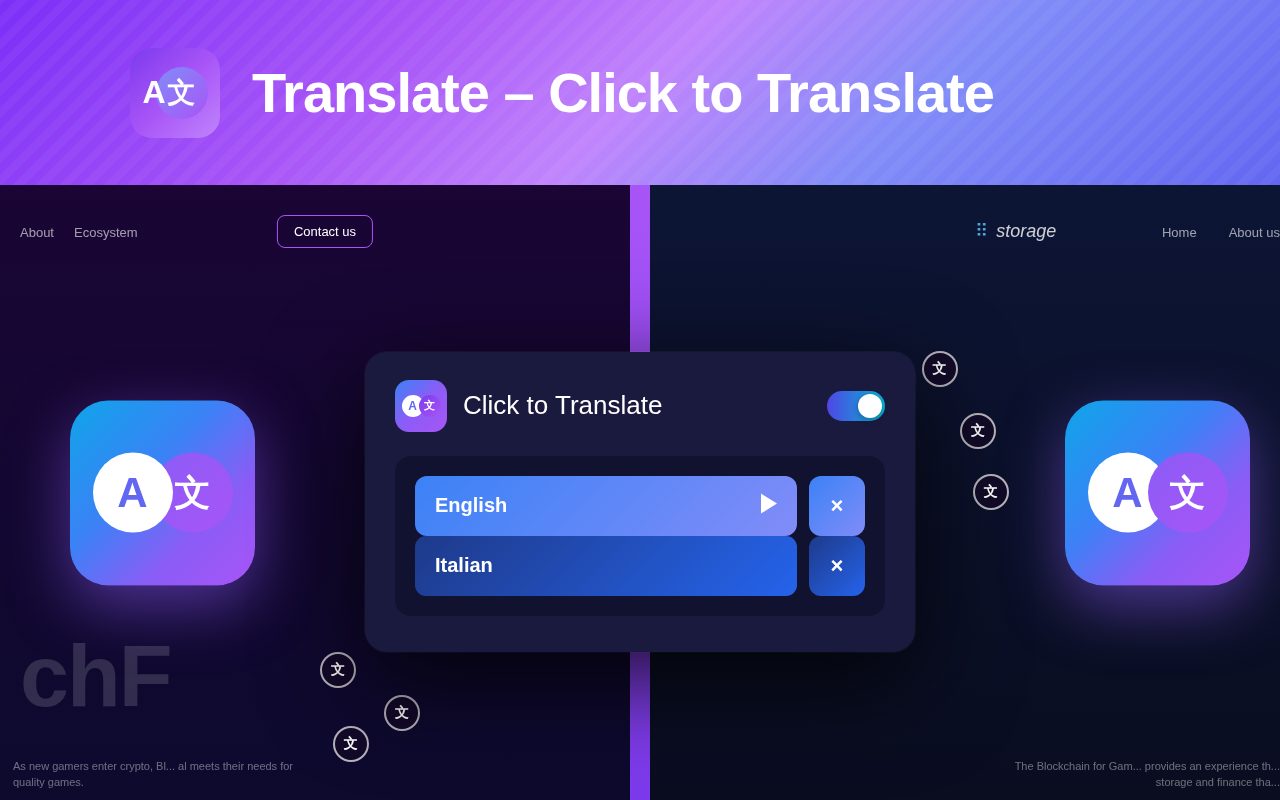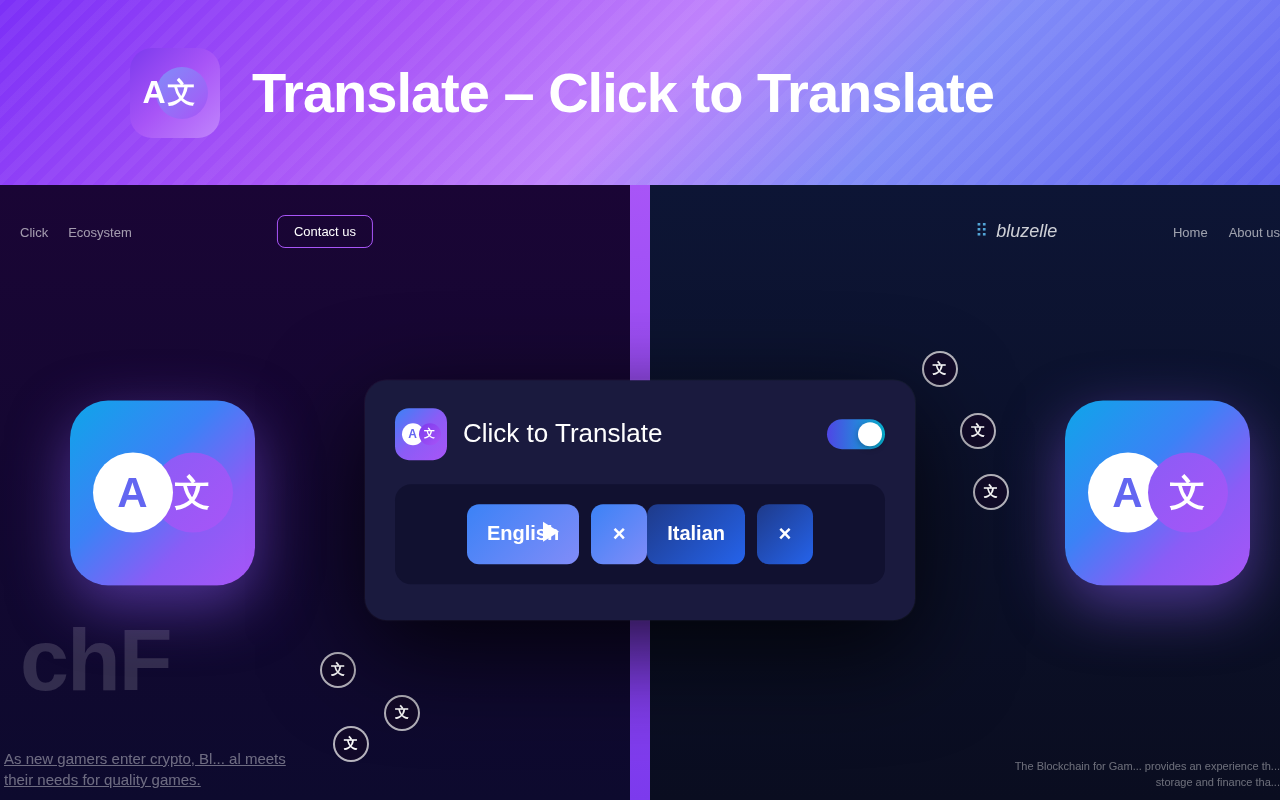--- a/index.html
+++ b/index.html
@@ -154,42 +154,41 @@
       border: 1px solid #a855f7;
       border-radius: 8px;
       padding: 8px 16px;
       color: white;
       font-size: 13px;
     }
 
     
     .left-big-text {
       position: absolute;
-      bottom: 96px;
+      bottom: 80px;
       left: 20px;
       right: 30px;
     }
 
     .left-big-text .main-word {
       font-size: 88px;
       font-weight: 900;
       color: rgba(255,255,255,0.15);
       line-height: 1;
       letter-spacing: -2px;
     }
 
     .left-sub-text {
       position: absolute;
       bottom: 10px;
-      left: 4px;
-      font-size: 15px;
+      left: 13px;
+      font-size: 11px;
       color: rgba(255,255,255,0.4);
       max-width: 300px;
       line-height: 1.4;
-      text-decoration: underline;
     }
 
     
     .left-app-icon {
       position: absolute;
       left: 70px;
       top: 50%;
       transform: translateY(-50%);
       width: 185px;
       height: 185px;
@@ -448,21 +447,21 @@
       background: white;
       box-shadow: 0 2px 6px rgba(0,0,0,0.3);
     }
 
     
     .language-container {
       background: #111130;
       border-radius: 16px;
       padding: 20px;
       display: flex;
-      justify-content: center;
+      flex-direction: column;
     }
 
     .language-row {
       display: flex;
       align-items: center;
       gap: 12px;
     }
 
     .language-btn {
       flex: 1;
@@ -538,43 +537,43 @@
       </div>
     </div>
   </div>
   <h1 class="header-title">Translate – Click to Translate</h1>
 </div>
 
 <div class="main-area">
 
   <div class="bg-left">
     <div class="left-nav">
-      <span>Click</span>
+      <span>About</span>
       <span>Ecosystem</span>
     </div>
     <div class="left-contact-btn">
       <span>Contact us</span>
     </div>
     <div class="left-big-text">
       <div class="main-word">chF</div>
     </div>
     <div class="left-sub-text">As new gamers enter crypto, Bl... al meets their needs for quality games.</div>
 
     <div class="left-app-icon">
       <div class="icon-a-part">A</div>
       <div class="icon-zh-part">文</div>
     </div>
   </div>
 
   <div class="bg-right" style="left:650px;">
     <div class="bluzelle-logo" style="left:50%;transform:translateX(-50%);">
       <span class="bluzelle-dots">⠿</span>
-      <span class="bluzelle-text">bluzelle</span>
-    </div>
-    <div class="right-nav" style="right:20px;top:40px;position:absolute;display:flex;gap:21px;">
+      <span class="bluzelle-text">storage</span>
+    </div>
+    <div class="right-nav" style="right:20px;top:40px;position:absolute;display:flex;gap:32px;">
       <span>Home</span>
       <span>About us</span>
     </div>
     <div class="right-sub-text" style="position:absolute;bottom:10px;right:20px;font-size:11px;color:rgba(255,255,255,0.4);max-width:280px;line-height:1.4;text-align:right;">The Blockchain for Gam... provides an experience th... storage and finance tha...</div>
 
     <div class="right-app-icon">
       <div class="icon-a-part">A</div>
       <div class="icon-zh-part">文</div>
     </div>
   </div>

